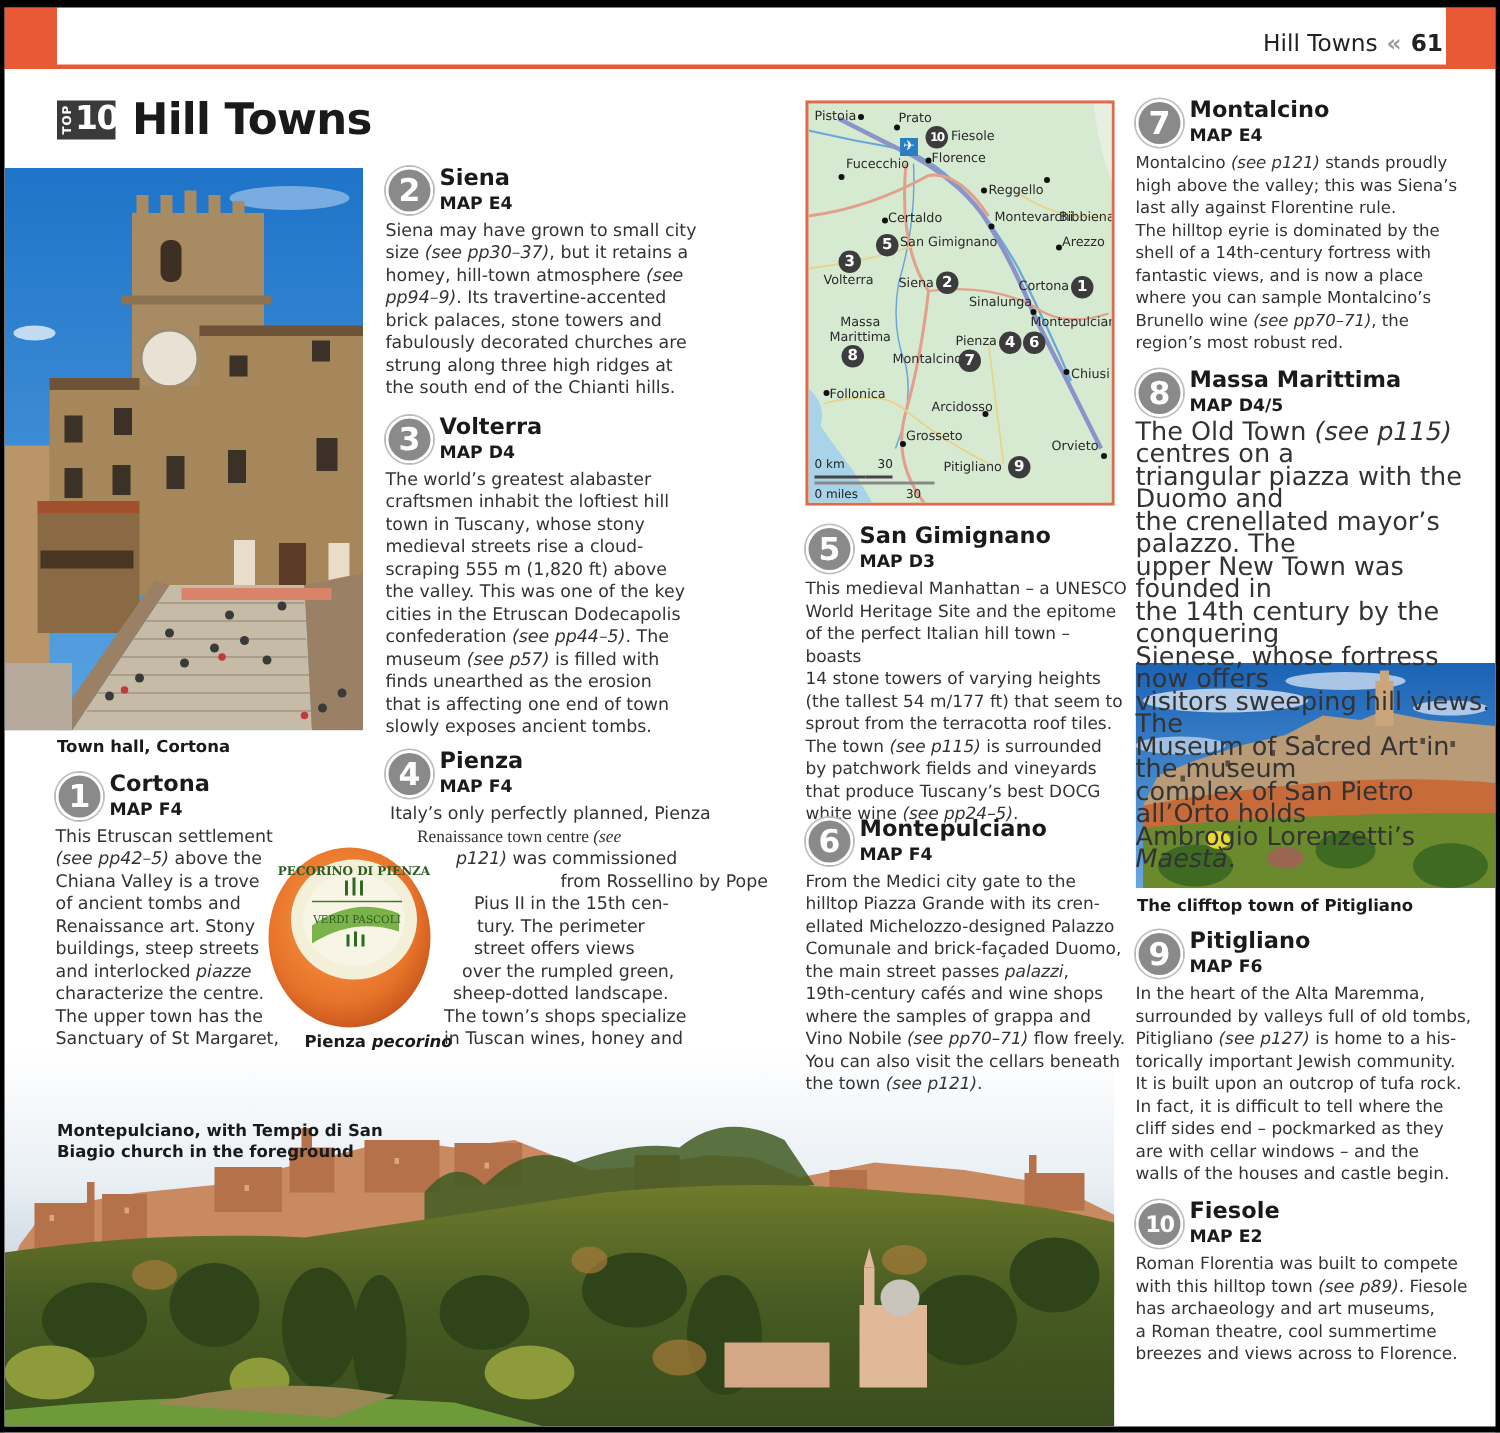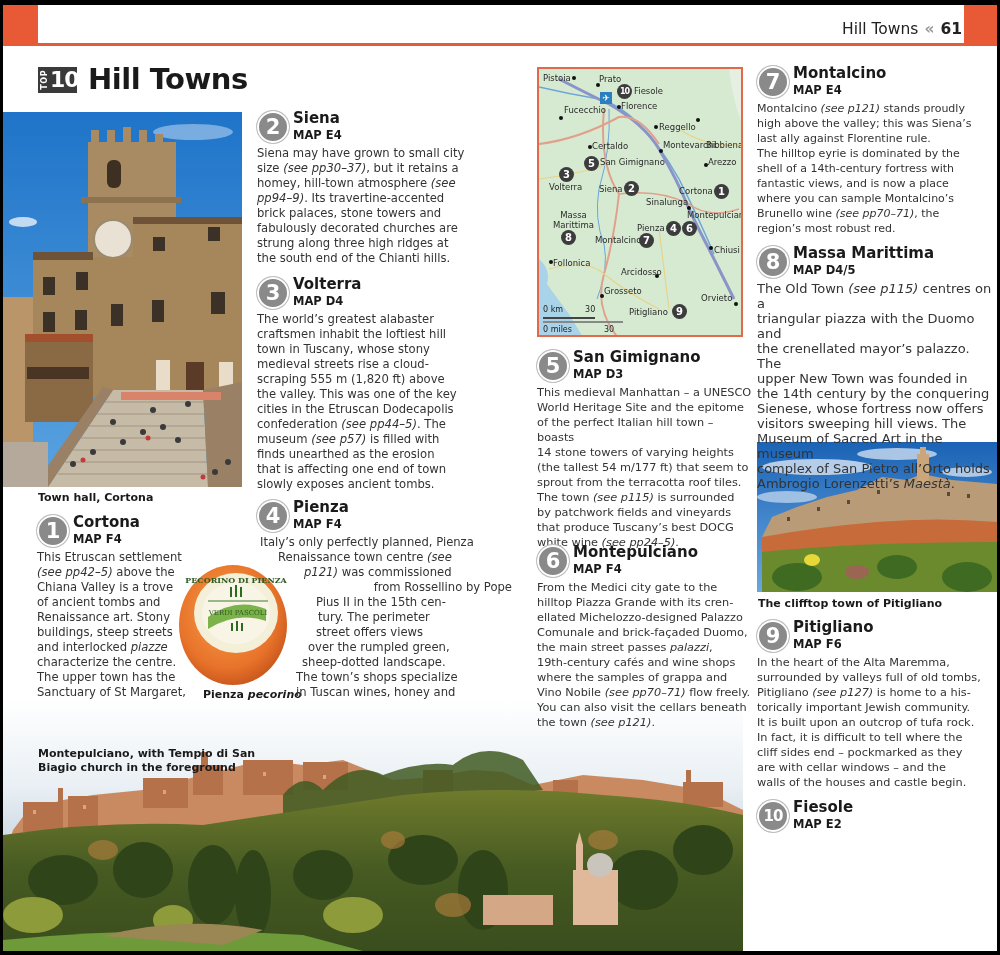--- a/index.html
+++ b/index.html
@@ -245,21 +245,21 @@
   </div>
 
   <div class="entry" style="left:262px; top:500px; width:250px;">
     <div class="ehead" style="margin-left:-5px;">
       <div class="badge">4</div>
       <div class="ename">Pienza</div>
       <div class="emap">MAP F4</div>
     </div>
     <div class="ebody" id="pienza-body">
         <div style="white-space: nowrap; padding-left: 0px; margin-left: -2px;">Italy’s only perfectly planned, Pienza</div>
-        <div style="white-space: nowrap; padding-left: 16px;">Renaissance town centre <em>(see</em></div>
+        <div style="white-space: nowrap; padding-left: 16px; font-family: Liberation Serif, serif;">Renaissance town centre <em>(see</em></div>
         <div style="white-space: nowrap; padding-left: 42px;"><em>p121)</em> was commissioned</div>
         <div style="white-space: nowrap; padding-left: 48px; text-align: right;">from Rossellino by Pope</div>
         <div style="white-space: nowrap; padding-left: 54px;">Pius II in the 15th cen-</div>
         <div style="white-space: nowrap; padding-left: 56px;">tury. The perimeter</div>
         <div style="white-space: nowrap; padding-left: 54px;">street offers views</div>
         <div style="white-space: nowrap; padding-left: 46px;">over the rumpled green,</div>
         <div style="white-space: nowrap; padding-left: 40px;">sheep-dotted landscape.</div>
         <div style="white-space: nowrap; padding-left: 34px;">The town’s shops specialize</div>
         <div style="white-space: nowrap; padding-left: 34px;">in Tuscan wines, honey and</div>
         <div style="white-space: nowrap; padding-left: 40px;">the best <em>pecorino</em> sheep’s</div>
@@ -526,21 +526,21 @@
 region’s most robust red.</p>
       </div>
   </div>
 
   <div class="entry" style="left:757px; top:246px; width:240px;">
     <div class="ehead">
       <div class="badge">8</div>
       <div class="ename">Massa Marittima</div>
       <div class="emap">MAP D4/5</div>
     </div>
-    <div class="ebody" style="font-size:13px;">
+    <div class="ebody" style="font-size:17px;">
         <p>The Old Town <em>(see p115)</em> centres on a
 triangular piazza with the Duomo and
 the crenellated mayor’s palazzo. The
 upper New Town was founded in
 the 14th century by the conquering
 Sienese, whose fortress now offers
 visitors sweeping hill views. The
 Museum of Sacred Art in the museum
 complex of San Pietro all’Orto holds
 Ambrogio Lorenzetti’s <em>Maestà</em>.</p>
@@ -565,19 +565,26 @@
 walls of the houses and castle begin.</p>
       </div>
   </div>
 
   <div class="entry" style="left:757px; top:800px; width:240px;">
     <div class="ehead">
       <div class="badge small">10</div>
       <div class="ename">Fiesole</div>
       <div class="emap">MAP E2</div>
     </div>
+    <div class="ebody" style="font-size:11.3px;">
+        <p>Roman Florentia was built to compete
+with this hilltop town <em>(see p89)</em>. Fiesole
+has archaeology and art museums,
+a Roman theatre, cool summertime
+breezes and views across to Florence.</p>
+      </div>
   </div>
 
   <div class="frame-top"></div>
   <div class="frame-left"></div>
   <div class="frame-right"></div>
   <div class="frame-bottom"></div>
 </div>
 
 </body></html>

